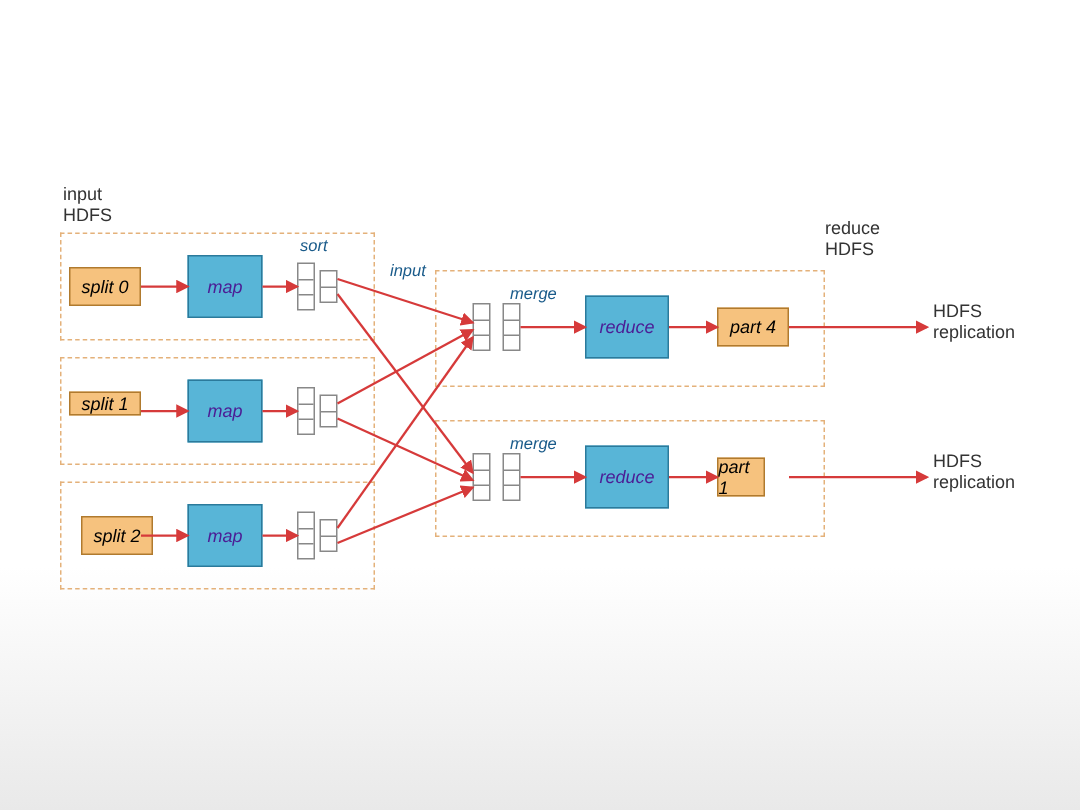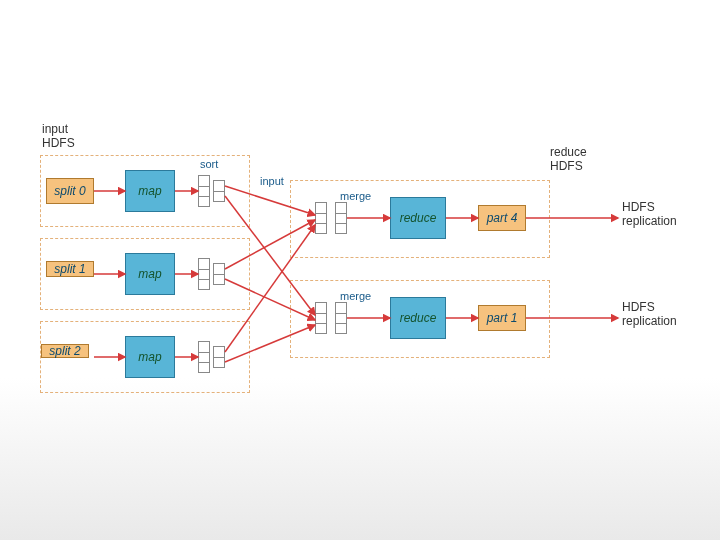--- a/index.html
+++ b/index.html
@@ -1,29 +1,29 @@
 <!DOCTYPE html>
 <html><head>
 <meta charset="utf-8">
 <style>
   html,body{margin:0;padding:0;width:720px;height:540px;font-family:Arial,Helvetica,sans-serif;background:#fff}
   .slide{position:relative;width:720px;height:540px;background:linear-gradient(180deg,#fff 0%,#fff 70%,#e9e9e9 100%)}
   .title{position:absolute;top:10px;left:0;right:0;text-align:center;font-size:28px;font-weight:bold;color:#b00020}
   .footer{position:absolute;bottom:15px;left:0;right:0;text-align:center;font-size:11px;color:#b00020}
   .diagram{position:absolute;top:130px;left:40px;width:640px;height:300px}
-  .box{position:absolute;border:1px solid #888;font-size:12px;display:flex;align-items:center;justify-content:center;color:#0c4a6e;font-style:italic;box-sizing:border-box}
+  .box{position:absolute;border:1px solid #888;font-size:12px;display:flex;align-items:center;justify-content:center;color:#000000;font-style:italic;box-sizing:border-box}
   .orange{background:#f6c27e;border-color:#b07a2e;font-style:italic}
-  .blue{background:#58b5d7;border-color:#2b7a9b;color:#14532d;font-style:italic}
+  .blue{background:#58b5d7;border-color:#2b7a9b;color:#4c1d95;font-style:italic}
   .mini{position:absolute;border:1px solid #888;background:#fff;box-sizing:border-box}
   .mini:after,.mini:before{content:"";position:absolute;left:0;right:0;height:1px;background:#888}
   .mini3:before{top:33%}.mini3:after{top:66%}
   .mini2:before{top:50%}.mini2:after{display:none}
   .dashgroup{position:absolute;border:1px dashed #e4b17a;box-sizing:border-box}
   .label{position:absolute;font-size:12px;color:#333;font-weight:normal}
-  .ilabel{position:absolute;font-size:11px;color:#1a5b8a;}
+  .ilabel{position:absolute;font-size:11px;color:#1a5b8a;font-style:italic}
   svg{position:absolute;top:0;left:0;width:640px;height:300px;pointer-events:none}
   .arr{stroke:#d63a3a;stroke-width:1.5;fill:none}
   .arrhead{fill:#d63a3a}
 </style>
 </head>
 <body>
 
 <div class="slide">
 
   <div class="diagram">
@@ -43,21 +43,21 @@
     <div class="ilabel" style="left:220px;top:45px">input</div>
     <div class="ilabel" style="left:300px;top:60px">merge</div>
     <div class="ilabel" style="left:300px;top:160px">merge</div>
     <div class="label" style="left:582px;top:70px;white-space:pre">HDFS
 replication</div>
     <div class="label" style="left:582px;top:170px;white-space:pre">HDFS
 replication</div>
 
     <div class="box orange" style="left:6px;top:48px;width:48px;height:26px">split 0</div>
     <div class="box orange" style="left:6px;top:131px;width:48px;height:16px">split 1</div>
-    <div class="box orange" style="left:1px;top:214px;width:48px;height:14px">split 2</div>
+    <div class="box orange" style="left:14px;top:214px;width:48px;height:26px">split 2</div>
 
     <div class="box blue" style="left:85px;top:40px;width:50px;height:42px">map</div>
     <div class="box blue" style="left:85px;top:123px;width:50px;height:42px">map</div>
     <div class="box blue" style="left:85px;top:206px;width:50px;height:42px">map</div>
 
     <div class="mini mini3" style="left:158px;top:45px;width:12px;height:32px"></div>
     <div class="mini mini2" style="left:173px;top:50px;width:12px;height:22px"></div>
     <div class="mini mini3" style="left:158px;top:128px;width:12px;height:32px"></div>
     <div class="mini mini2" style="left:173px;top:133px;width:12px;height:22px"></div>
     <div class="mini mini3" style="left:158px;top:211px;width:12px;height:32px"></div>
@@ -65,21 +65,21 @@
 
     <div class="mini mini3" style="left:275px;top:72px;width:12px;height:32px"></div>
     <div class="mini mini3" style="left:295px;top:72px;width:12px;height:32px"></div>
     <div class="mini mini3" style="left:275px;top:172px;width:12px;height:32px"></div>
     <div class="mini mini3" style="left:295px;top:172px;width:12px;height:32px"></div>
 
     <div class="box blue" style="left:350px;top:67px;width:56px;height:42px">reduce</div>
     <div class="box blue" style="left:350px;top:167px;width:56px;height:42px">reduce</div>
 
     <div class="box orange" style="left:438px;top:75px;width:48px;height:26px">part 4</div>
-    <div class="box orange" style="left:438px;top:175px;width:48px;height:26px">part 1</div>
+    <div class="box orange" style="left:438px;top:175px;width:32px;height:26px">part 1</div>
 
     <svg>
       <defs>
         <marker id="ah" markerWidth="6" markerHeight="6" refX="5" refY="3" orient="auto">
           <path d="M0,0 L6,3 L0,6 Z" class="arrhead"></path>
         </marker>
       </defs>
 
       <line class="arr" x1="54" y1="61" x2="85" y2="61" marker-end="url(#ah)"></line>
       <line class="arr" x1="54" y1="144" x2="85" y2="144" marker-end="url(#ah)"></line>

